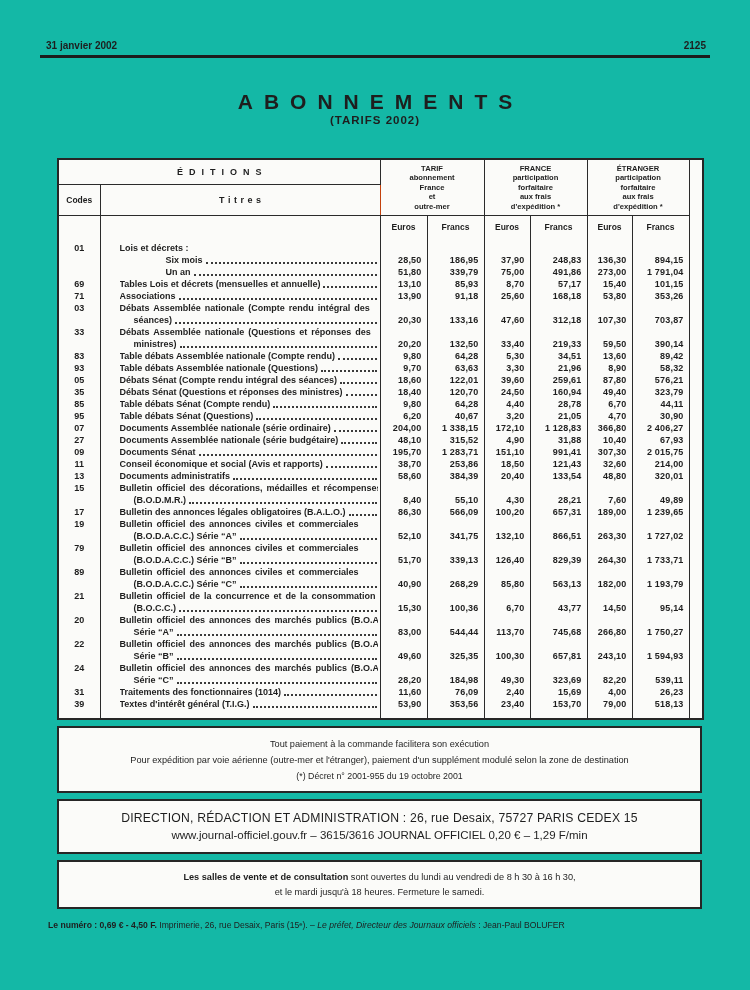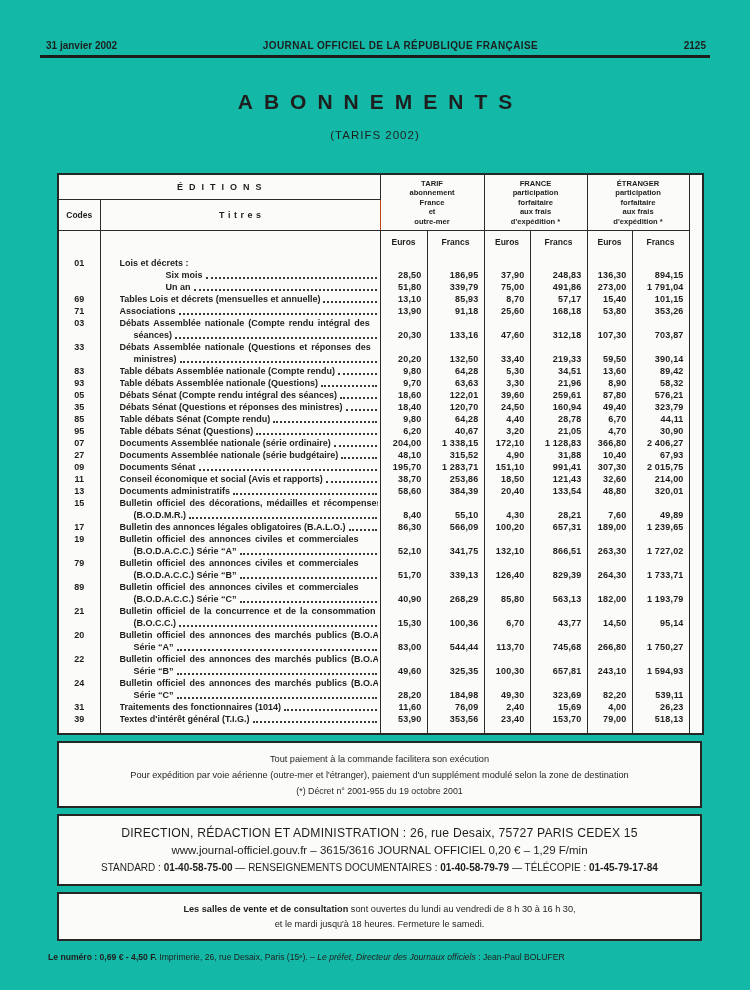--- a/index.html
+++ b/index.html
@@ -11,21 +11,21 @@
     -webkit-font-smoothing:antialiased;
   }
   
   .phead{display:flex; justify-content:space-between; align-items:flex-end;
     margin:40px 44px 0 46px; font-size:10px; font-weight:700;}
   .phead .jt{letter-spacing:.4px;}
   .phead-rule{height:3px; background:#1c1c1c; margin:4px 40px 0 40px;}
   
   .doc-title{margin-top:32px; text-align:center; font-size:21px; font-weight:700;
     letter-spacing:11px; text-indent:11px;}
-  .doc-sub{margin-top:15px; text-align:center; font-size:11.5px; font-weight:400; letter-spacing:1px;}
+  .doc-sub{text-align:center; font-size:11.5px; font-weight:700; letter-spacing:1px;}
   
   .twrap{margin:32px 48px 0 57px;}
   table.tariff{width:645px; table-layout:fixed; border-collapse:collapse;
     border:2px solid #262626; background:#fbfbf9;}
   .c-code{width:42px}.c-titre{width:280px}
   .c-e1{width:47px}.c-f1{width:57px}.c-e2{width:46px}.c-f2{width:57px}
   .c-e3{width:45px}.c-f3{width:57px}.c-strip{width:14px}
   th,td{padding:0; font-weight:700; color:#1e1e1e;}
   th.editions{border-right:1px solid #2b2b2b; border-bottom:1px solid #2b2b2b;
     font-size:9px; letter-spacing:6px; text-indent:6px; text-align:center; height:24px;}
@@ -69,21 +69,20 @@
   
   .pfoot{margin:10px 48px 0 48px; font-size:8.6px; line-height:12px;}
 </style>
 </head>
 <body>
 
 <div class="page">
 
   <div class="phead">
     <span>31 janvier 2002</span>
-    <span class="jt">JOURNAL OFFICIEL DE LA RÉPUBLIQUE FRANÇAISE</span>
     <span>2125</span>
   </div>
   <div class="phead-rule"></div>
 
   <div class="doc-title">ABONNEMENTS</div>
   <div class="doc-sub">(TARIFS 2002)</div>
 
   <div class="twrap">
     <table class="tariff">
       <colgroup>
@@ -639,21 +638,20 @@
 
   <div class="box notice2">
     <div>Tout paiement à la commande facilitera son exécution</div>
     <div>Pour expédition par voie aérienne (outre-mer et l'étranger), paiement d'un supplément modulé selon la zone de destination</div>
     <div class="small">(*) Décret n° 2001-955 du 19 octobre 2001</div>
   </div>
 
   <div class="box admin">
     <div class="admin-l1">DIRECTION, RÉDACTION ET ADMINISTRATION : 26, rue Desaix, 75727 PARIS CEDEX 15</div>
     <div class="admin-l2">www.journal-officiel.gouv.fr  –  3615/3616 JOURNAL OFFICIEL   0,20 €  –  1,29 F/min</div>
-    <div class="admin-l3"><span class="">STANDARD : </span><span class="seg-bold">01-40-58-75-00</span><span class="">  —  RENSEIGNEMENTS DOCUMENTAIRES : </span><span class="seg-bold">01-40-58-79-79</span><span class="">  —  TÉLÉCOPIE : </span><span class="seg-bold">01-45-79-17-84</span></div>
   </div>
 
   <div class="box sales">
     <div><span class="seg-bold">Les salles de vente et de consultation</span><span class=""> sont ouvertes du lundi au vendredi de 8 h 30 à 16 h 30,</span></div>
     <div>et le mardi jusqu'à 18 heures. Fermeture le samedi.</div>
   </div>
 
   <div class="pfoot">
     <div><span class="seg-bold">Le numéro : 0,69 € - 4,50 F. </span><span class="">Imprimerie, 26, rue Desaix, Paris (15ᵉ). – </span><span class="seg-italic">Le préfet, Directeur des Journaux officiels</span><span class=""> : Jean-Paul BOLUFER</span></div>
 

